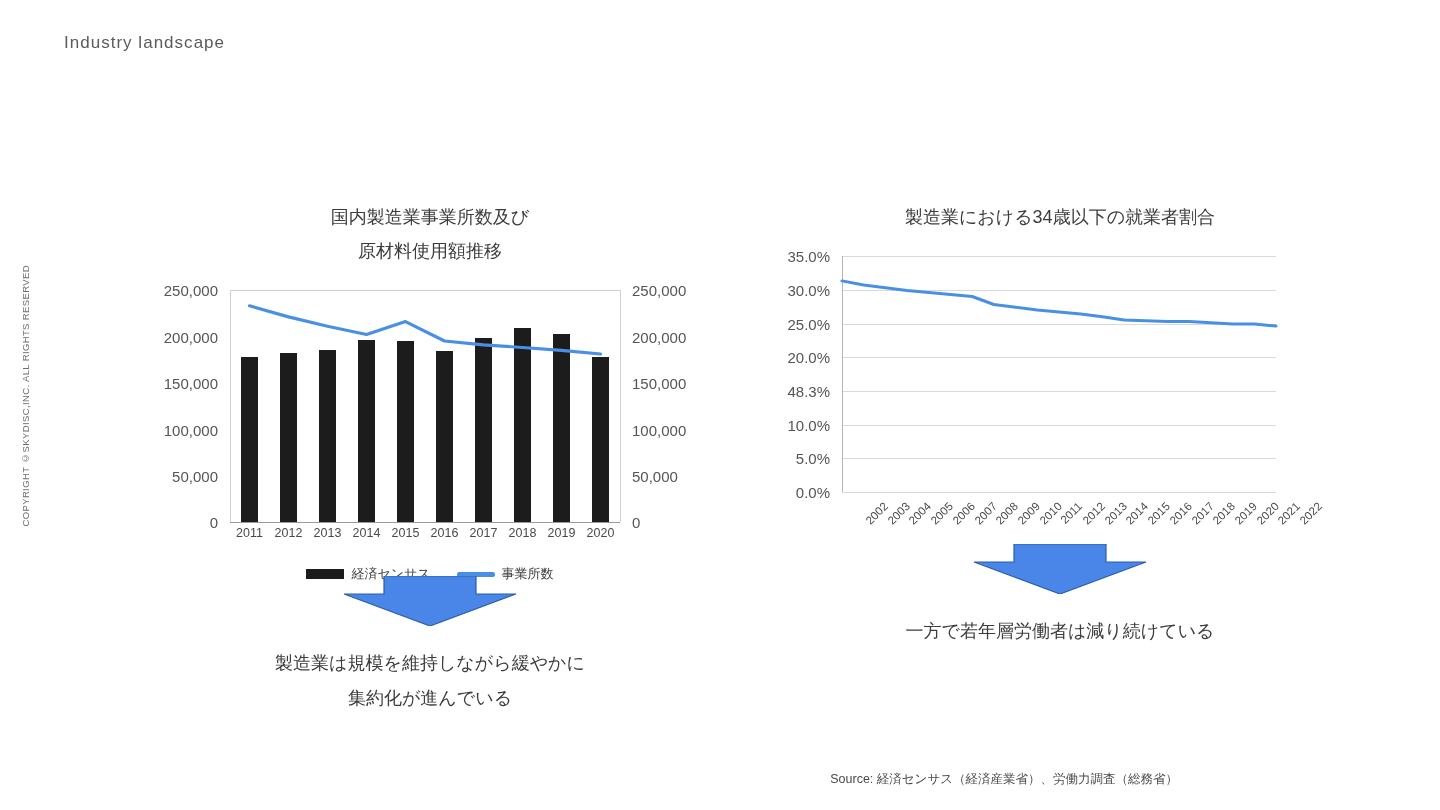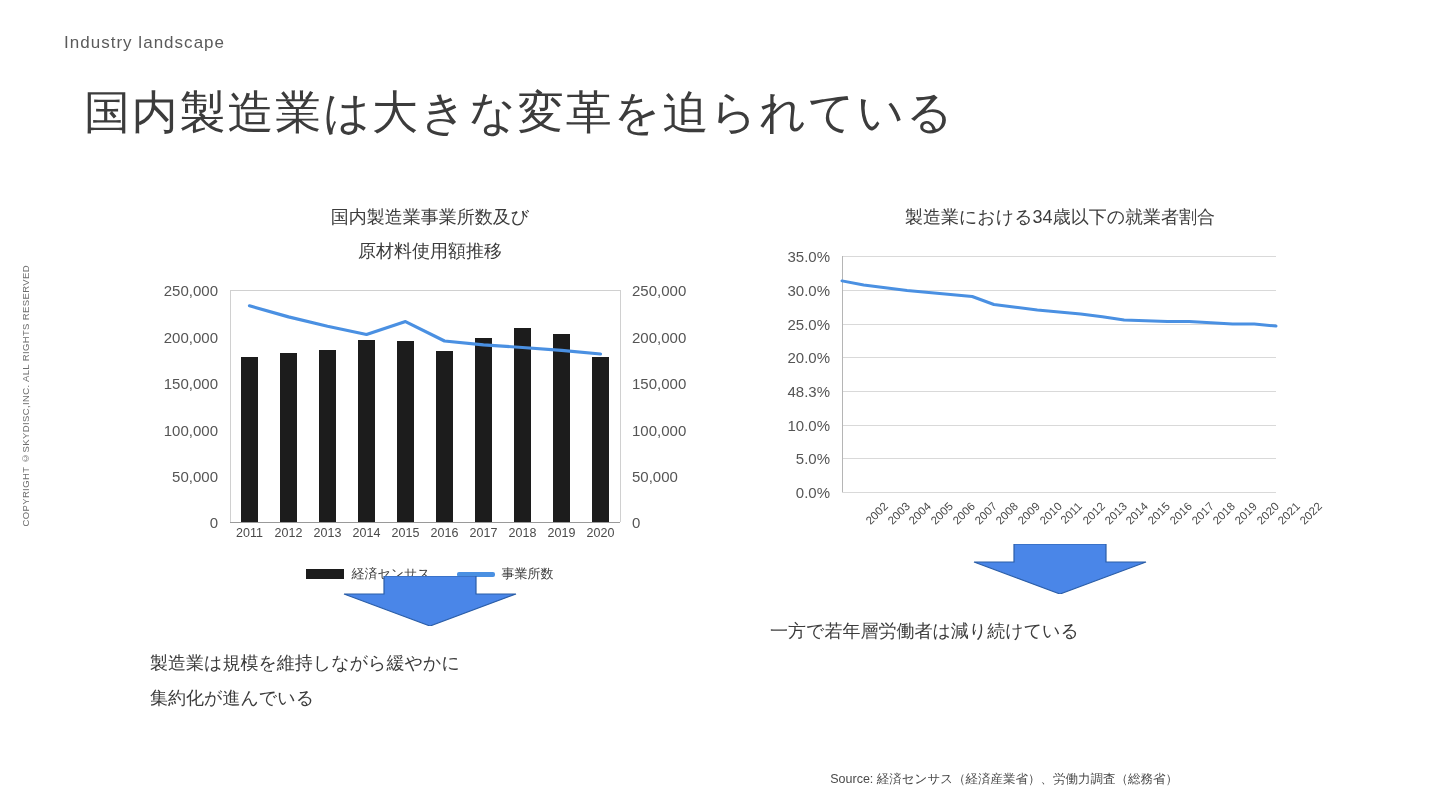--- a/index.html
+++ b/index.html
@@ -128,20 +128,21 @@
     transform: rotate(-45deg);
     transform-origin: right top;
     white-space: nowrap;
   }
 
   
   .arrow-wrap { position: relative; height: 56px; margin-top: 26px; }
   .arrow-svg { display: block; margin: 0 auto; }
 
   .caption {
+    text-align: center;
     font-size: 18px;
     color: #3c3c3c;
     line-height: 1.9;
     margin-top: 14px;
   }
   .caption .l2 { display: block; }
 
   
   .source {
     position: absolute;
@@ -149,21 +150,20 @@
     font-size: 12.5px;
     color: #4a4a4a;
   }
 </style>
 </head>
 <body>
 
 <div class="slide">
 
   <div class="eyebrow">Industry landscape</div>
-  <div class="title">国内製造業は大きな変革を迫られている</div>
 
   <div class="copyright">COPYRIGHT ©SKYDISC,INC. ALL RIGHTS RESERVED</div>
 
   <div class="panel" id="panel-left">
 
     <div class="panel-title">
       <span>国内製造業事業所数及び</span>
       <span class="l2">原材料使用額推移</span>
     </div>
 

